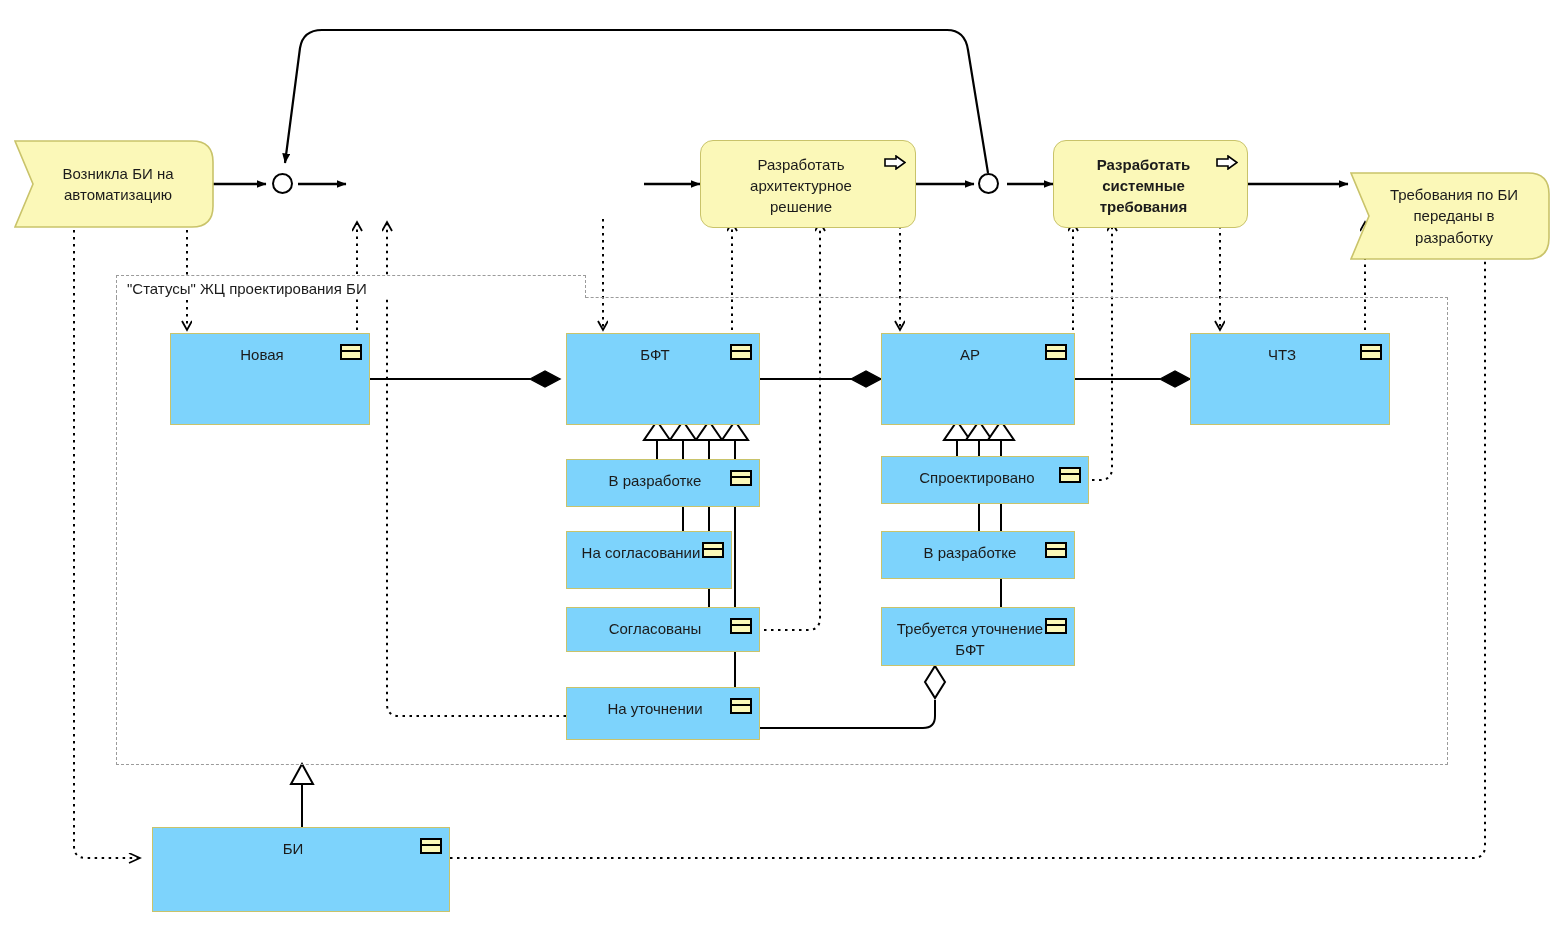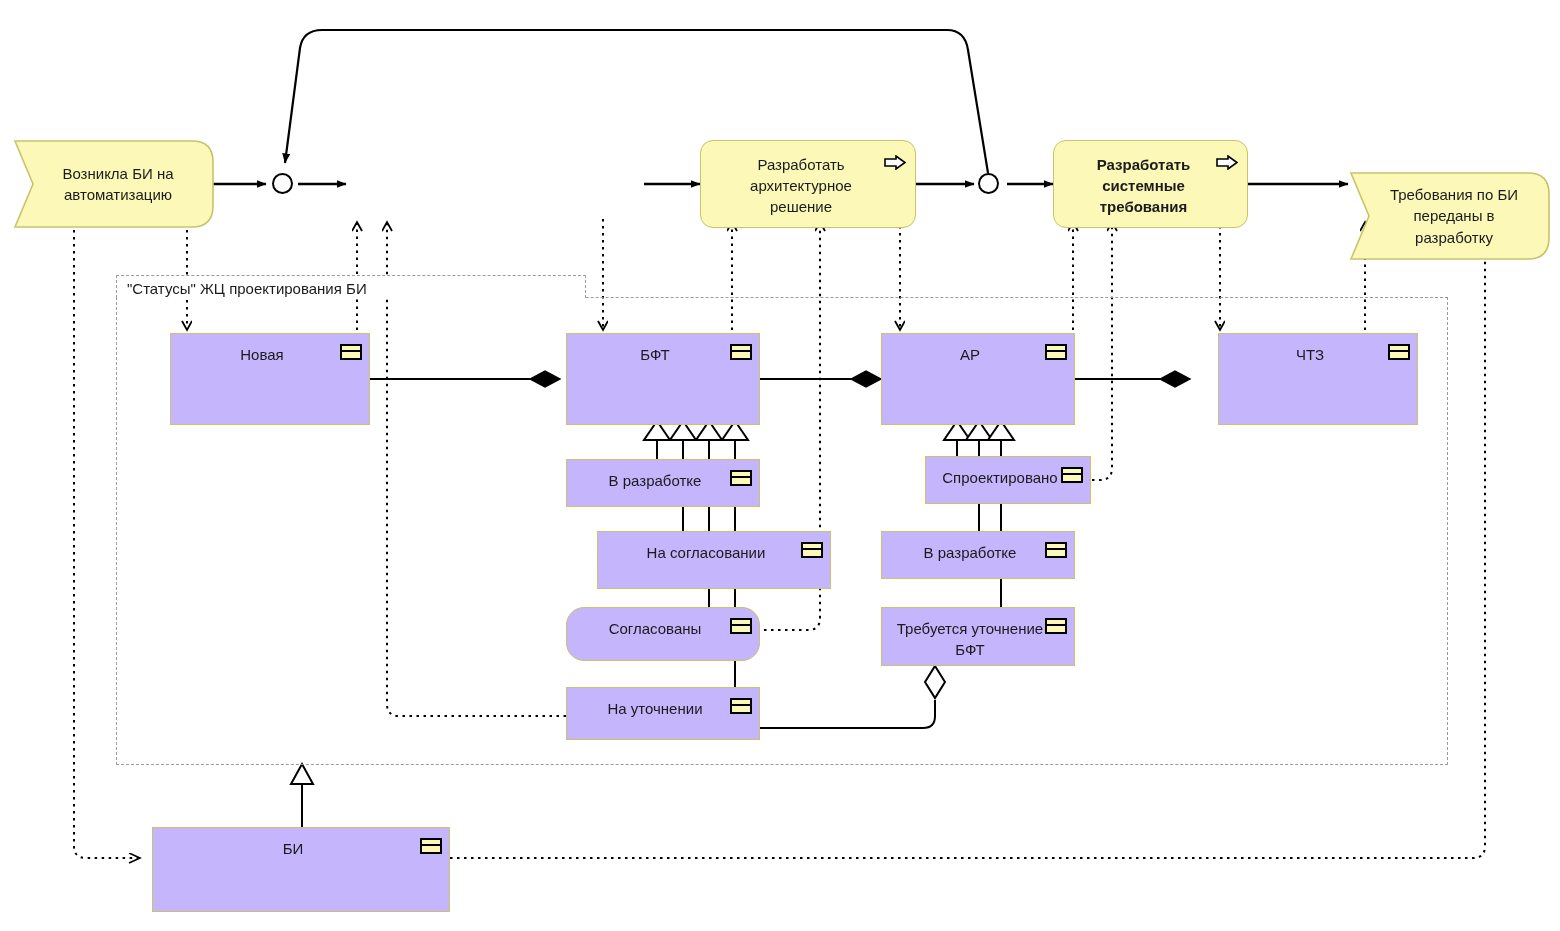--- a/index.html
+++ b/index.html
@@ -28,21 +28,21 @@
     align-items: flex-start;
     justify-content: center;
     text-align: center;
     color: #1b1b1b;
     font-size: 15px;
     line-height: 1.42;
     z-index: 5;
   }
   
   .obj {
-    background: #c4b5fd;
+    background: #7dd3fc;
     border: 1px solid #c9c36a;
     padding-top: 10px;
     padding-left: 14px;
     padding-right: 30px;
   }
   .obj > .lbl { width: 100%; }
   
   .objglyph {
     position: absolute;
     right: 7px; top: 10px;
@@ -267,46 +267,46 @@
   <div class="node obj" style="left:566px; top:333px; width:194px; height:92px;">
     <span class="lbl">БФТ</span>
     <span class="objglyph"></span>
   </div>
 
   <div class="node obj" style="left:881px; top:333px; width:194px; height:92px;">
     <span class="lbl">АР</span>
     <span class="objglyph"></span>
   </div>
 
-  <div class="node obj" style="left:1190px; top:333px; width:200px; height:92px;margin-left:28px;">
+  <div class="node obj" style="left:1190px; top:333px; width:200px; height:92px;">
     <span class="lbl">ЧТЗ</span>
     <span class="objglyph"></span>
   </div>
 
   <div class="node obj" style="left:566px; top:459px; width:194px; height:48px;">
     <span class="lbl">В разработке</span>
     <span class="objglyph"></span>
   </div>
 
-  <div class="node obj" style="left:597px; top:531px; width:234px; height:58px;justify-content:center;">
+  <div class="node obj" style="left:566px; top:531px; width:166px; height:58px;justify-content:center;">
     <span class="lbl">На согласовании</span>
     <span class="objglyph"></span>
   </div>
 
-  <div class="node obj" style="left:566px; top:607px; width:194px; height:54px;border-radius:18px;">
+  <div class="node obj" style="left:566px; top:607px; width:194px; height:45px;">
     <span class="lbl">Согласованы</span>
     <span class="objglyph"></span>
   </div>
 
   <div class="node obj" style="left:566px; top:687px; width:194px; height:53px;">
     <span class="lbl">На уточнении</span>
     <span class="objglyph"></span>
   </div>
 
-  <div class="node obj" style="left:925px; top:456px; width:166px; height:48px;">
+  <div class="node obj" style="left:881px; top:456px; width:208px; height:48px;">
     <span class="lbl">Спроектировано</span>
     <span class="objglyph"></span>
   </div>
 
   <div class="node obj" style="left:881px; top:531px; width:194px; height:48px;">
     <span class="lbl">В разработке</span>
     <span class="objglyph"></span>
   </div>
 
   <div class="node obj" style="left:881px; top:607px; width:194px; height:59px;">

